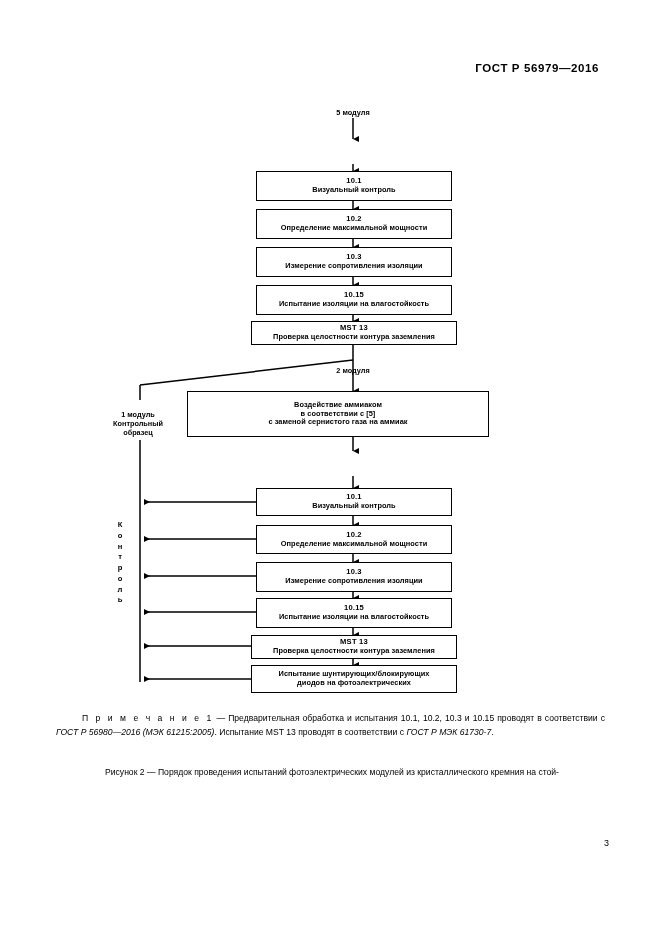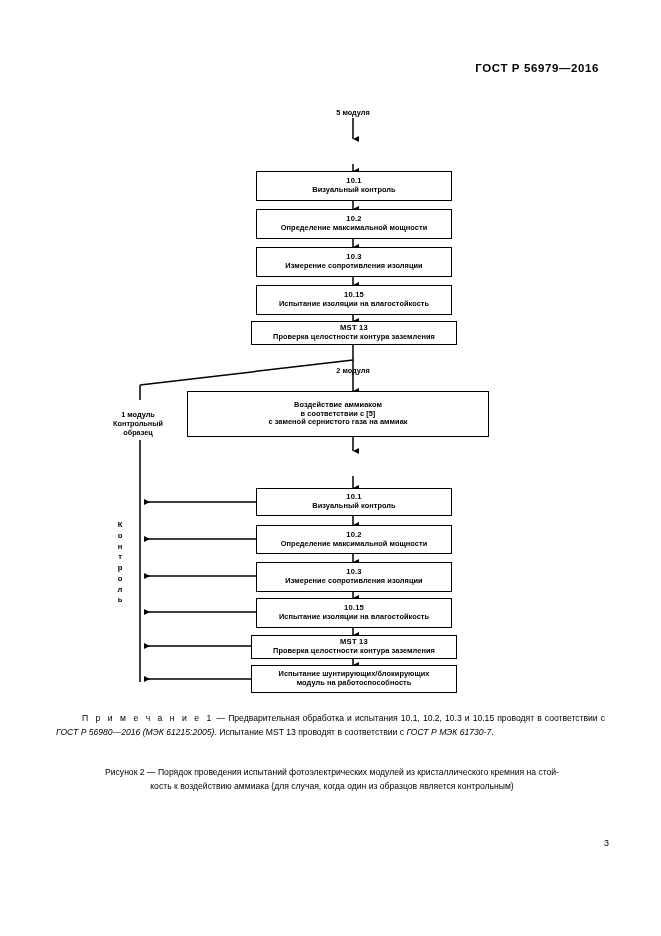--- a/index.html
+++ b/index.html
@@ -266,29 +266,28 @@
       <div class="label">Испытание изоляции на влагостойкость</div>
     </div>
 
     <div class="node" style="left:251px; top:635px; width:206px; height:24px;">
       <div class="code">MST 13</div>
       <div class="label">Проверка целостности контура заземления</div>
     </div>
 
     <div class="node" style="left:251px; top:665px; width:206px; height:28px;text-align:right;">
       <div class="label">Испытание шунтирующих/блокирующих</div>
-      <div class="label">модуль на работоспособность</div>
+      <div class="label">диодов на фотоэлектрических</div>
     </div>
 
   </div>
 
   <div class="note">
     <span class="sp">П р и м е ч а н и е   1</span><span> — </span><span>Предварительная обработка и испытания 10.1, 10.2, 10.3 и 10.15 проводят в соответствии с </span><i>ГОСТ Р 56980—2016 (МЭК 61215:2005)</i><span>. Испытание MST 13 проводят в соответствии с </span><i>ГОСТ Р МЭК 61730-7</i><span>.</span>
   </div>
 
   <div class="caption">
     <span>Рисунок 2 — Порядок проведения испытаний фотоэлектрических модулей из кристаллического кремния на стой-</span>
-    <span class="l2">кость к воздействию аммиака (для случая, когда один из образцов является контрольным)</span>
   </div>
 
   <div class="page-number">3</div>
 
 </div>
 
 </body></html>

